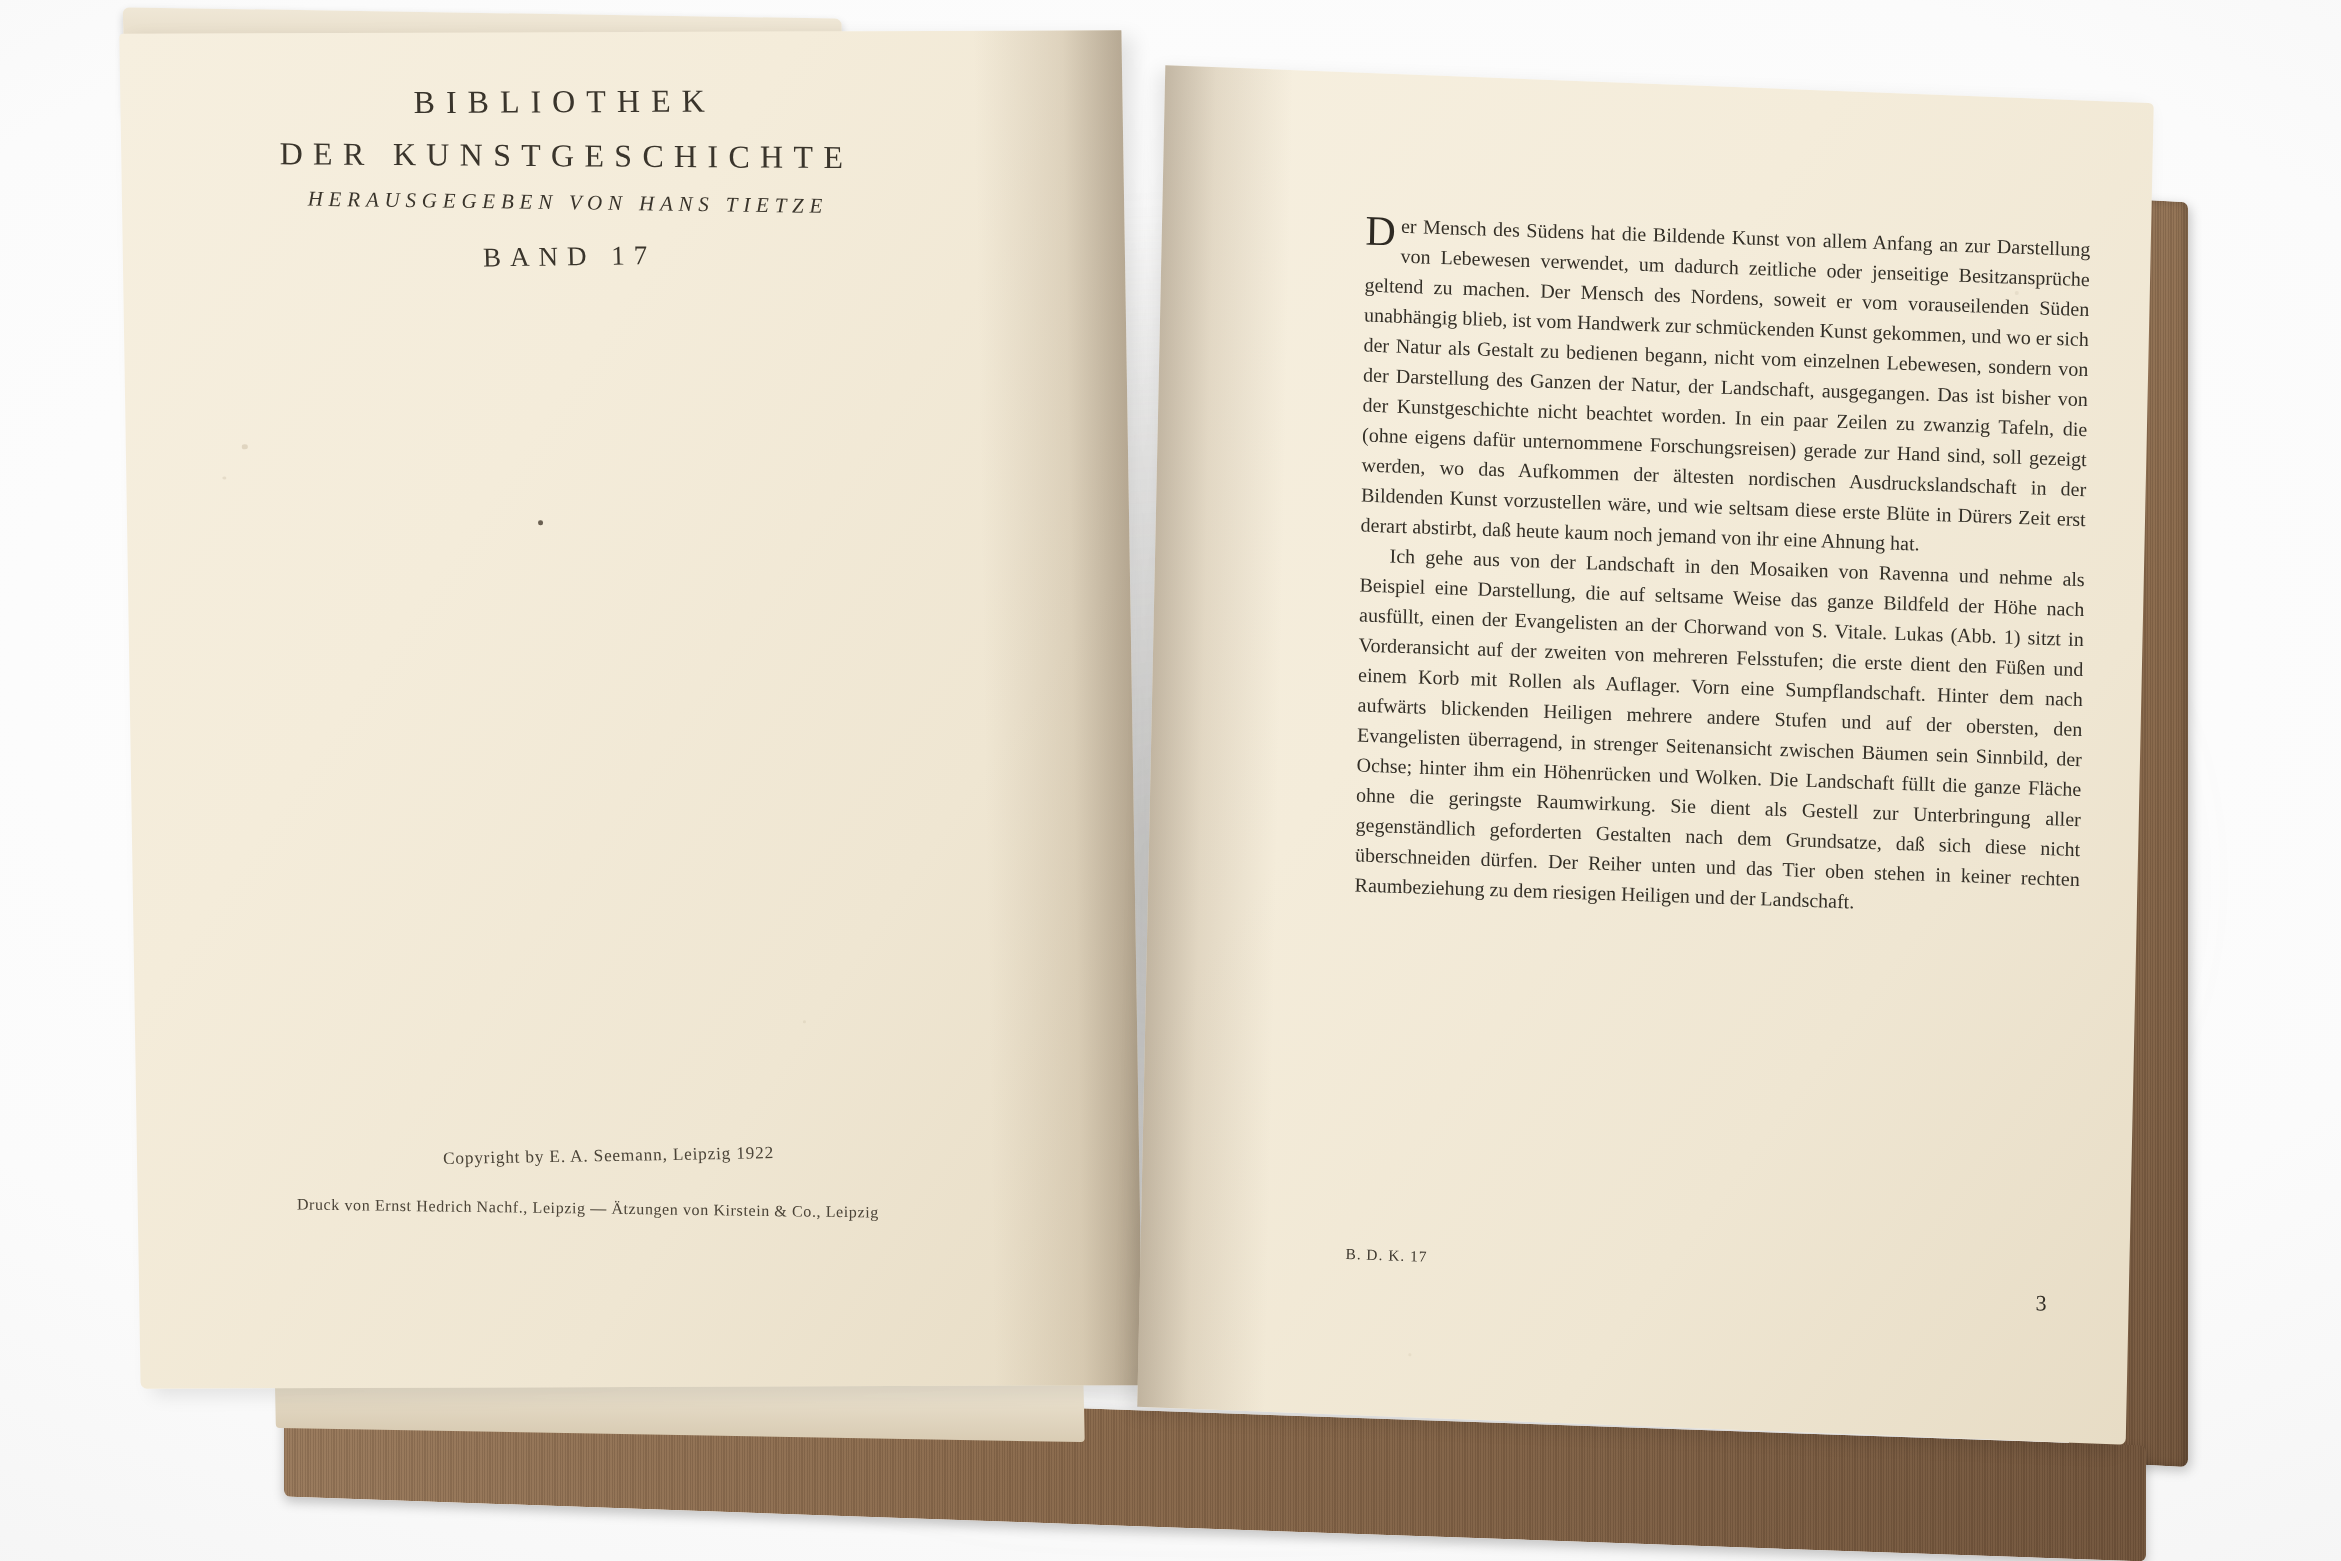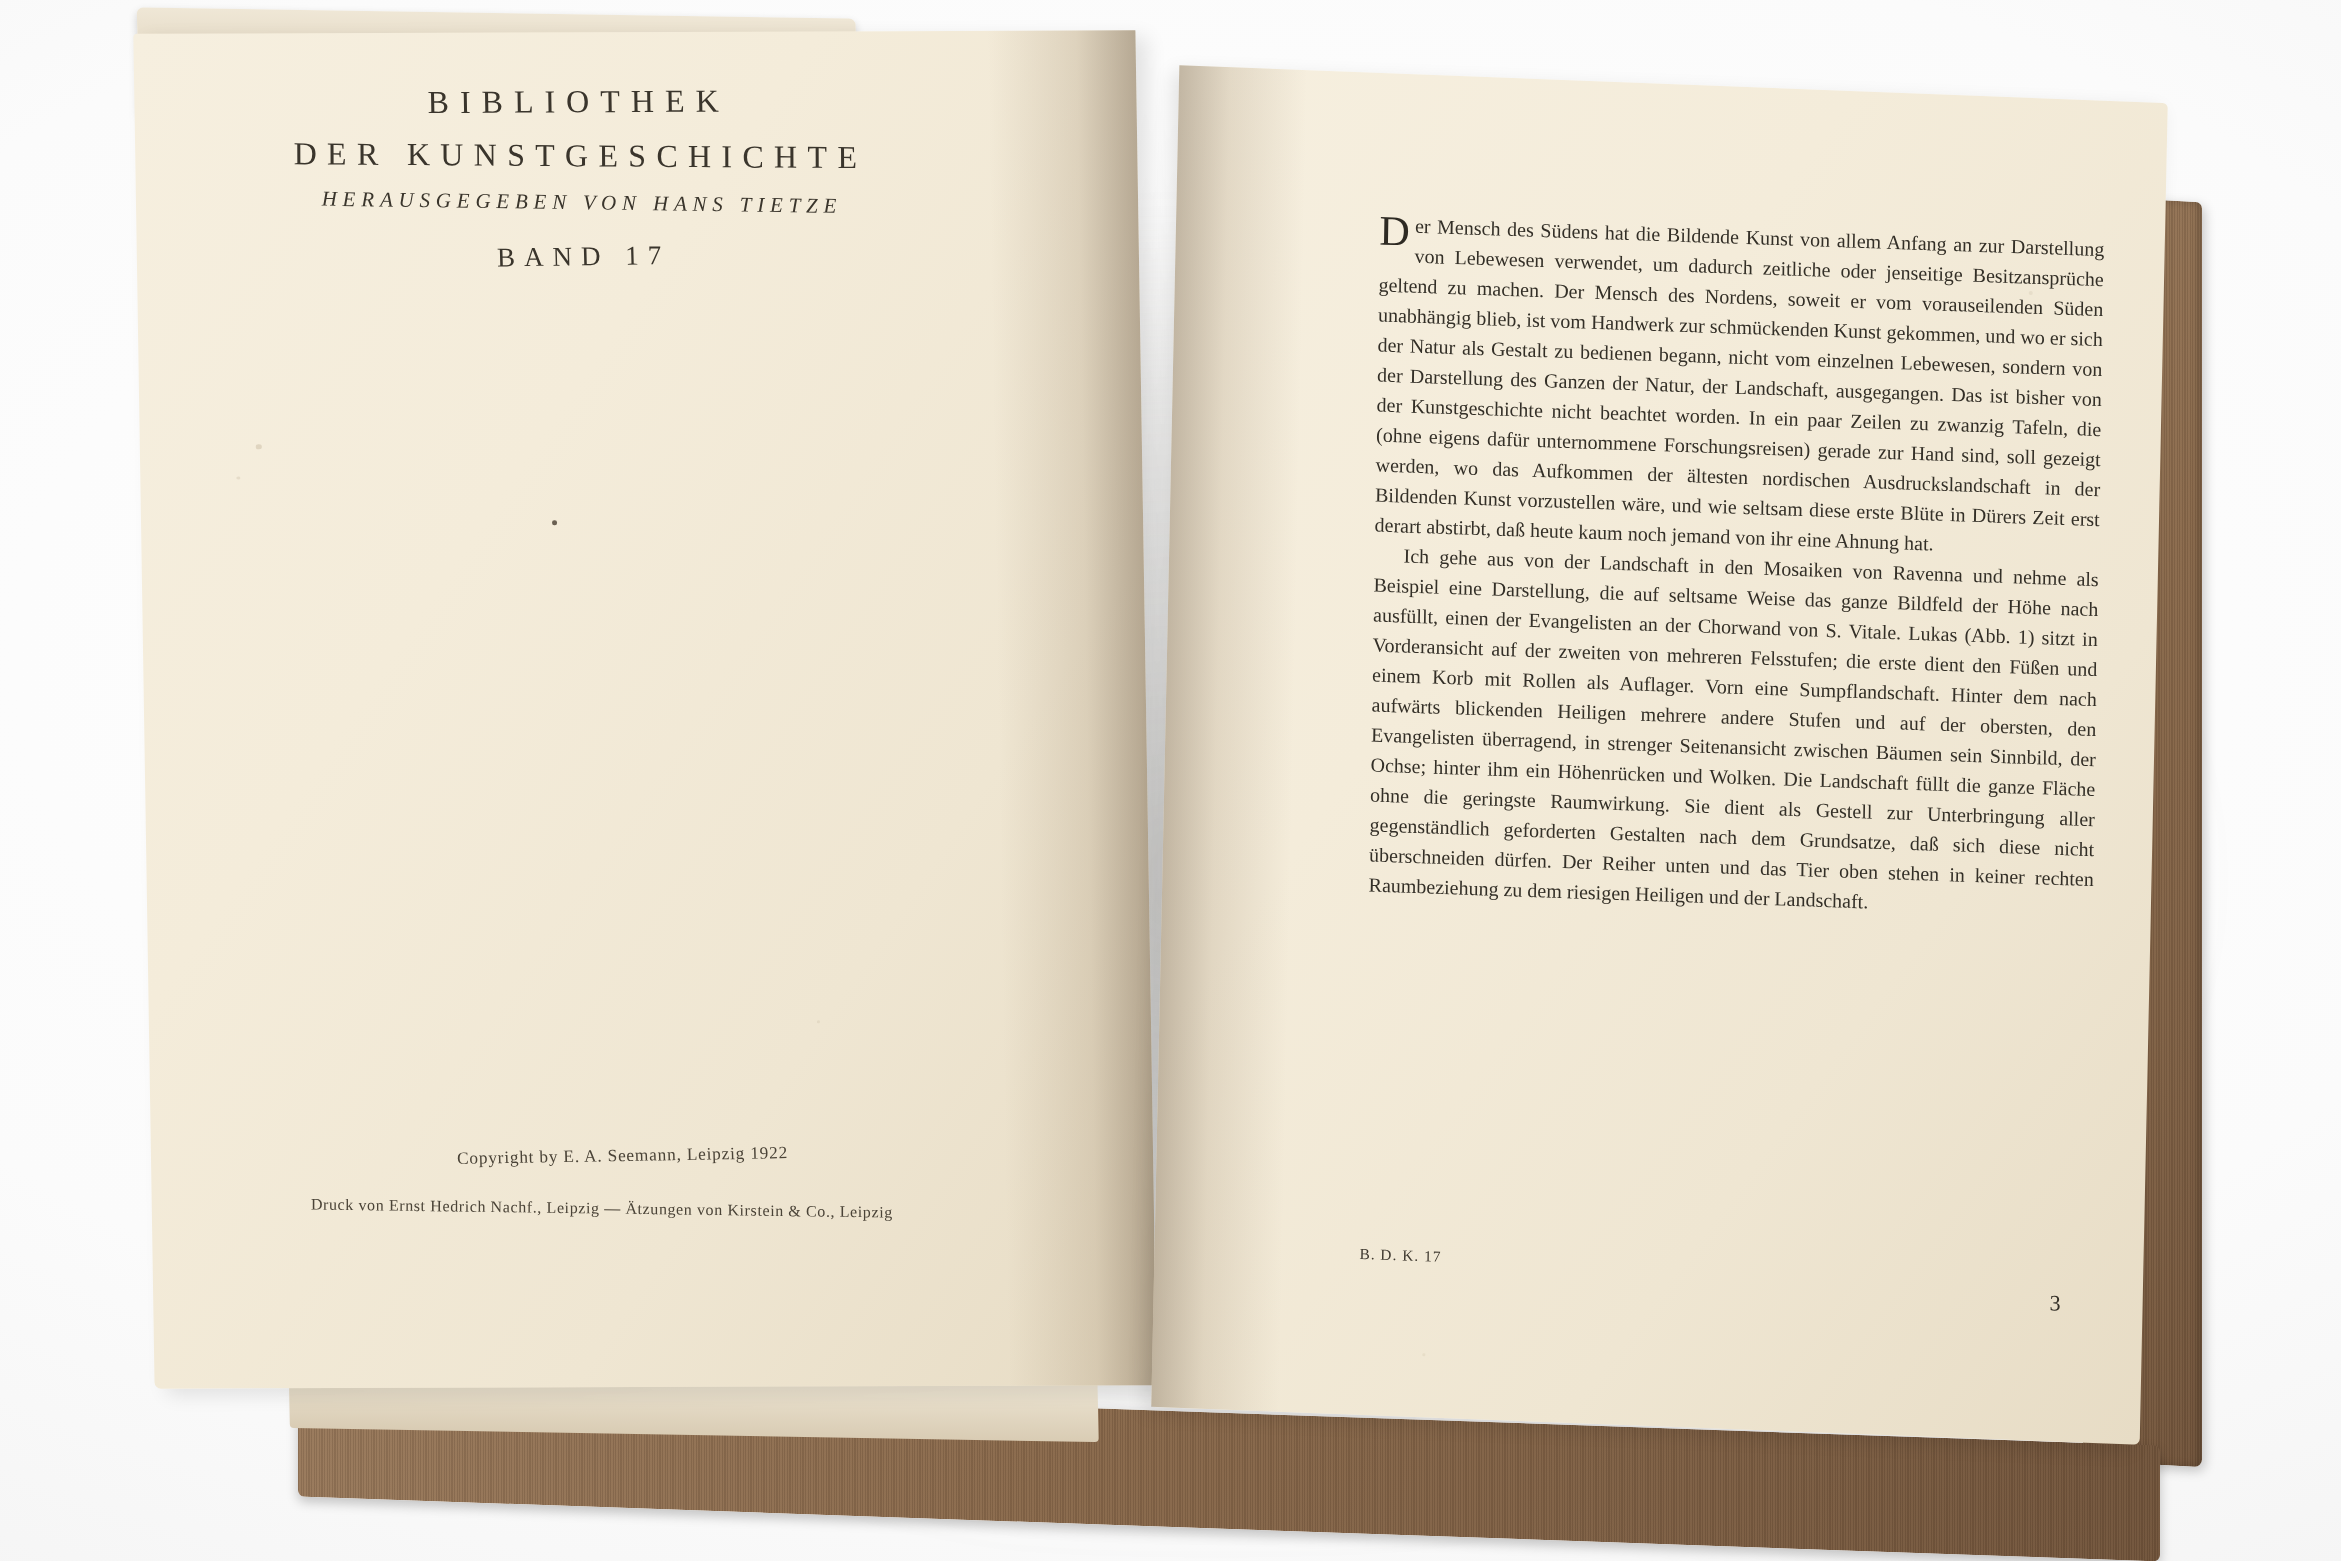--- a/index.html
+++ b/index.html
@@ -29,21 +29,21 @@
     top: 77px;
     width: 2093px;
     height: 1457px;
     background: radial-gradient(ellipse 60% 58% at 52% 55%, rgba(120,118,112,0.30) 0%, rgba(150,148,142,0.14) 55%, rgba(255,255,255,0) 80%);
     filter: blur(19px);
   }
 
   
   #book {
     position: absolute;
-    left: 138px;
+    left: 124px;
     top: 13px;
     width: 2067px;
     height: 1541px;
   }
 
   
   .cover {
     position: absolute;
     background:
       repeating-linear-gradient(90deg, rgba(90,66,46,0.25) 0 1.3px, rgba(150,120,92,0.18) 1.3px 2.6px),

